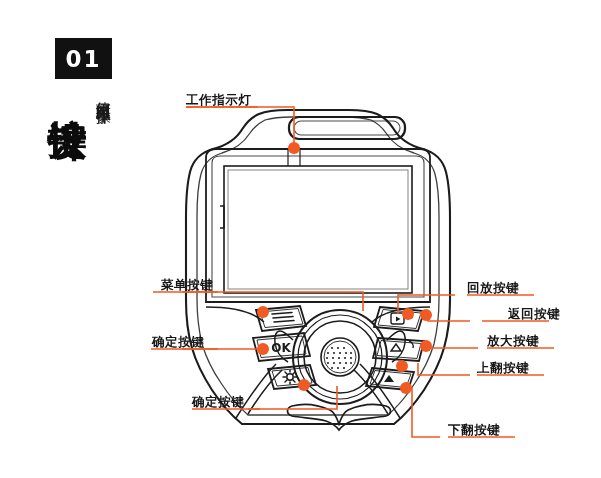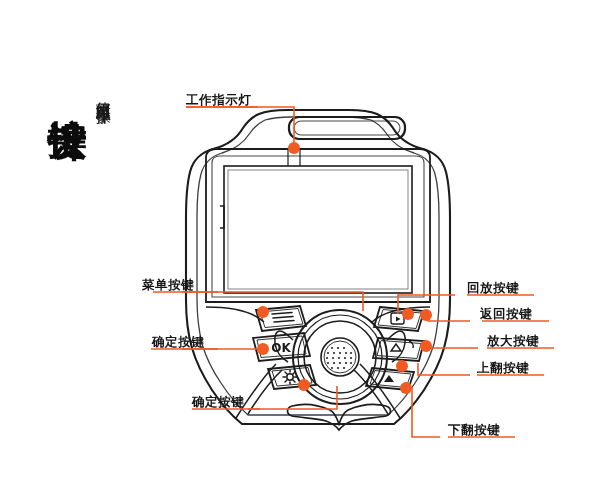--- a/index.html
+++ b/index.html
@@ -83,20 +83,21 @@
     letter-spacing: 0.6px;
     font-family: "DejaVu Sans", "Liberation Sans", sans-serif;
     font-weight: bold;
   }
 </style>
 </head>
 <body>
 
 <div id="page">
 
+  <div id="badge">01</div>
 
   <div id="title-block">
     <div id="title-main">按键设计</div>
     <div id="title-sub">使用时可以单手操作</div>
   </div>
 
   <svg id="diagram" viewBox="0 0 601 478">
 
     <g fill="none" stroke="#1C1C1C" stroke-width="2">
 
@@ -302,29 +303,29 @@
       <line x1="467" y1="295" x2="534" y2="295"></line>
       <line x1="482" y1="321" x2="549" y2="321"></line>
       <line x1="487" y1="348" x2="554" y2="348"></line>
       <line x1="477" y1="375" x2="544" y2="375"></line>
       <line x1="448" y1="437" x2="515" y2="437"></line>
     </g>
   </svg>
 
   <div class="callout-label" style="left:186px; top:92px;">工作指示灯</div>
 
-  <div class="callout-label" style="left:142px; top:277px;">菜单按键</div>
+  <div class="callout-label" style="left:161px; top:277px;">菜单按键</div>
 
   <div class="callout-label" style="left:140px; top:334px;margin-left:12px;">确定按键</div>
 
   <div class="callout-label" style="left:192px; top:394px;">确定按键</div>
 
   <div class="callout-label" style="left:467px; top:280px;">回放按键</div>
 
-  <div class="callout-label" style="left:480px; top:306px;">返回按键</div>
+  <div class="callout-label" style="left:508px; top:306px;">返回按键</div>
 
   <div class="callout-label" style="left:487px; top:333px;">放大按键</div>
 
   <div class="callout-label" style="left:477px; top:360px;text-align:right;">上翻按键</div>
 
   <div class="callout-label" style="left:448px; top:422px;">下翻按键</div>
 
 </div>
 
 </body></html>

